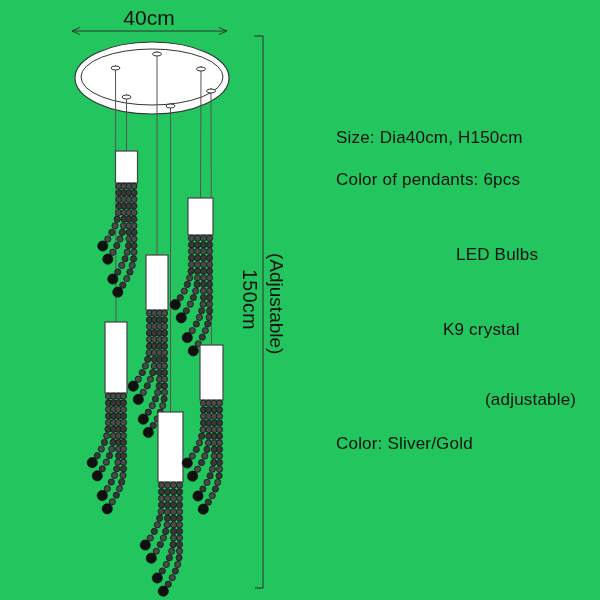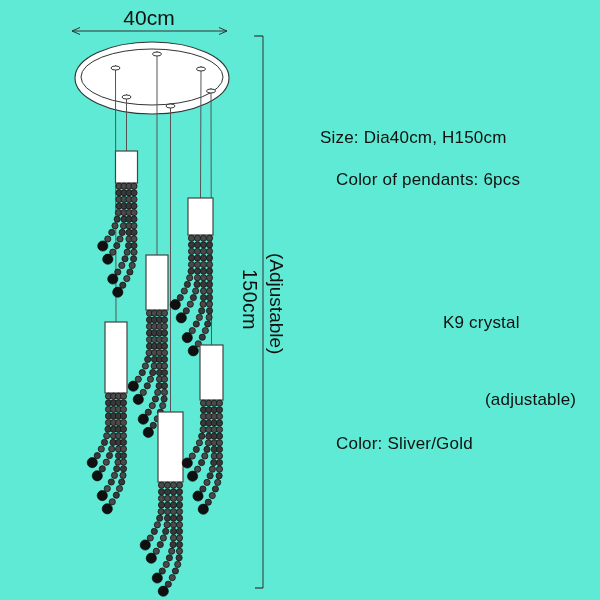--- a/index.html
+++ b/index.html
@@ -1,19 +1,19 @@
 <!DOCTYPE html>
 <html><head>
 <meta charset="utf-8">
 <style>
   html,body{margin:0;padding:0;background:#fff;}
   #page{
     position:relative;
     width:600px;height:600px;
-    background:#5eead4;
+    background:#22c55e;
     overflow:hidden;
     font-family:"Liberation Sans","DejaVu Sans",sans-serif;
   }
   #diagram-svg{position:absolute;left:0;top:0;}
   .spec-line{
     position:absolute;
     font-size:17px;
     line-height:1.15;
     color:#111;
     letter-spacing:0.2px;
@@ -419,23 +419,24 @@
           <circle cx="212.3" cy="495.6" r="3.1" fill="#4a4a4a" stroke="#141414" stroke-width="0.8"></circle>
           <circle cx="208.3" cy="502.2" r="3.1" fill="#383838" stroke="#141414" stroke-width="0.8"></circle>
           <circle cx="203.3" cy="509.2" r="5.1" fill="#101010" stroke="#000" stroke-width="0.6"></circle>
         </g>
       </g>
 
     <text transform="translate(243,269) rotate(90)" font-size="19.5" letter-spacing="0.5" fill="#111">150cm</text>
     <text transform="translate(270,253) rotate(90)" font-size="19" fill="#111">(Adjustable)</text>
   </svg>
 
-  <div class="spec-line" style="left:320px;top:128px">Size: Dia40cm, H150cm</div>
+  <div class="spec-line" style="left:336px;top:128px">Size: Dia40cm, H150cm</div>
 
   <div class="spec-line" style="left:336px;top:170px">Color of pendants: 6pcs</div>
 
-
-  <div class="spec-line" style="left:443px;top:313px">K9 crystal</div>
+  <div class="spec-line" style="left:456px;top:245px">LED Bulbs</div>
+
+  <div class="spec-line" style="left:443px;top:320px">K9 crystal</div>
 
   <div class="spec-line" style="left:485px;top:390px">(adjustable)</div>
 
   <div class="spec-line" style="left:336px;top:434px">Color: Sliver/Gold</div>
 </div>
 
 </body></html>

